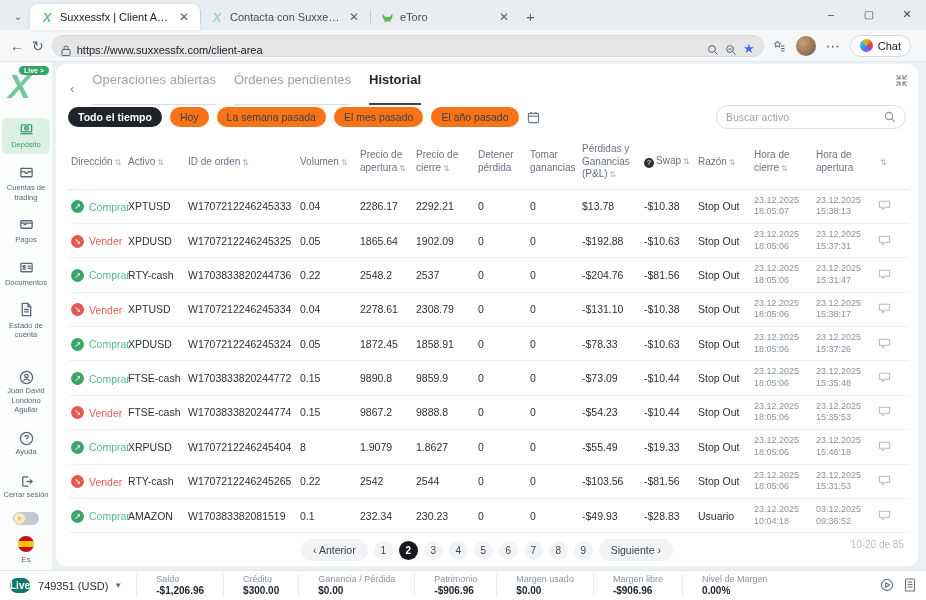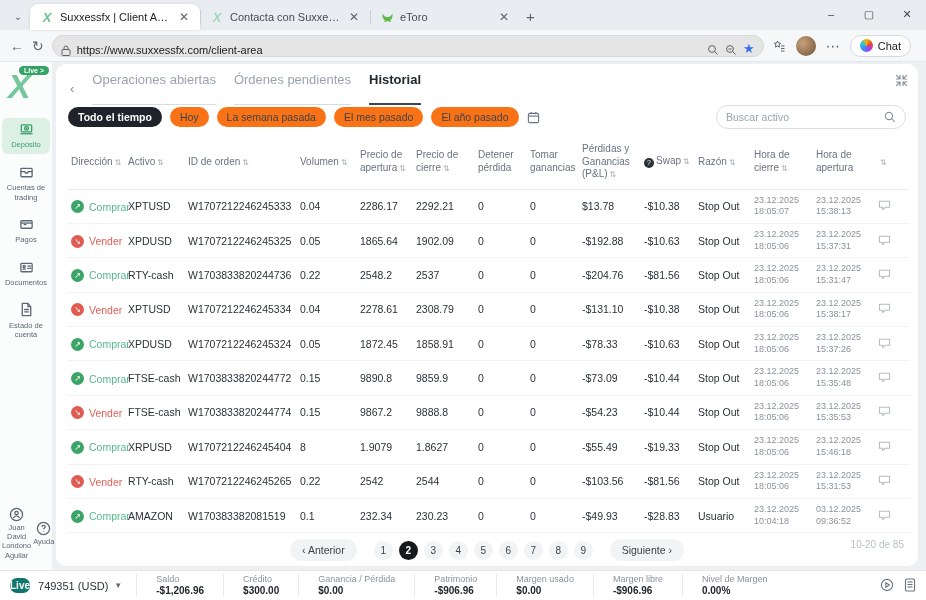--- a/index.html
+++ b/index.html
@@ -32,21 +32,21 @@
 
   
   .app{display:flex;height:508px}
   .sidebar{width:52px;background:#fbfcfc;display:flex;flex-direction:column;align-items:center;padding:3px 2px 6px;flex:none}
   .logo-wrap{position:relative;width:100%;height:46px;flex:none}
   .live-pill{position:absolute;top:1px;right:1px;background:#35a266;color:#fff;font-size:7px;font-weight:bold;padding:1px 5px;border-radius:7px;z-index:2}
   .logo-x{position:absolute;left:6px;top:4px;font-size:34px;line-height:34px;font-weight:bold;font-style:italic;color:#74c79a}
   .side-item{display:flex;flex-direction:column;align-items:center;gap:1px;width:48px;padding:4px 0;margin-top:7px;border-radius:6px;color:#5d6873;font-size:7.5px;text-align:center;cursor:pointer;line-height:1.25}
   .side-item.active{background:#dcf0e4;color:#3d9e6c}
   .side-item svg{width:15px;height:15px;stroke:currentColor;fill:none;stroke-width:1.4}
-  .side-bottom{margin-top:auto;display:flex;flex-direction:row;align-items:center;gap:2px;width:100%}
+  .side-bottom{margin-top:auto;display:flex;flex-direction:column;align-items:center;gap:2px;width:100%}
   .toggle{width:26px;height:13px;border-radius:7px;background:#c3c9cf;position:relative;margin:7px 0 4px;cursor:pointer}
   .toggle .knob{position:absolute;left:1px;top:1px;width:11px;height:11px;border-radius:50%;background:#f6edc8;color:#d9a93c;font-size:7px;line-height:11px;text-align:center}
   .flag{width:16px;height:16px;border-radius:50%;background:linear-gradient(#c60b1e 30%,#ffc400 30%,#ffc400 70%,#c60b1e 70%);margin-top:5px}
   .lang-label{font-size:8px;color:#5d6873;margin-top:1px}
 
   .main{flex:1;padding:2px 8px 4px 4px;overflow:hidden}
   .card{background:#fff;border-radius:10px;height:100%;display:flex;flex-direction:column;padding:6px 12px 4px;position:relative}
 
   
   .pagenav{display:flex;align-items:center;gap:18px;padding:2px 0 0 2px}
@@ -72,21 +72,21 @@
   .sort{color:#a8aeb6;font-size:8px;margin-left:2px}
   .dir{display:inline-flex;align-items:center;gap:5px;font-size:10.5px}
   .dir .bubble{width:13px;height:13px;border-radius:50%;color:#fff;font-size:8px;display:inline-flex;align-items:center;justify-content:center;flex:none}
   .dir.buy{color:#57b98a}.dir.buy .bubble{background:#3ba567}
   .dir.sell{color:#e06058}.dir.sell .bubble{background:#e05b52}
   .dt{font-size:9px;color:#8a929c;line-height:1.3}
   .info-dot{display:inline-flex;width:10px;height:10px;border-radius:50%;background:#2b3138;color:#fff;font-size:7px;align-items:center;justify-content:center;margin-right:2px;vertical-align:-1px}
   .bubble-ic{color:#b4bac1;display:inline-flex;cursor:pointer}
 
   
-  .pagin{margin-top:auto;display:flex;align-items:center;justify-content:center;gap:17px;padding:6px 0 2px}
+  .pagin{margin-top:auto;display:flex;align-items:center;justify-content:center;gap:6px;padding:6px 0 2px}
   .pgpill{background:#f1f3f5;border:none;border-radius:12px;padding:5px 12px;font-size:10.5px;color:#3c434c;cursor:pointer}
   .pgnum{width:19px;height:19px;border-radius:50%;background:#f1f3f5;border:none;font-size:10px;color:#3c434c;cursor:pointer}
   .pgnum.active{background:#16181c;color:#fff;font-weight:bold}
   .range{position:absolute;right:14px;bottom:16px;font-size:10px;color:#b9bfc7}
 
   
   .statusbar{height:30px;background:#fff;border-top:1px solid #e4e7ea;display:flex;align-items:center;padding:0 10px}
   .sb-live{background:#0f766e;color:#fff;font-size:10px;font-weight:bold;border-radius:7px;padding:2px 0;margin-right:8px}
   .sb-account{font-size:11px;color:#2b3138;display:flex;align-items:center;gap:6px;cursor:pointer;margin-right:14px}
   .sb-caret{font-size:8px;color:#5f6b76}

